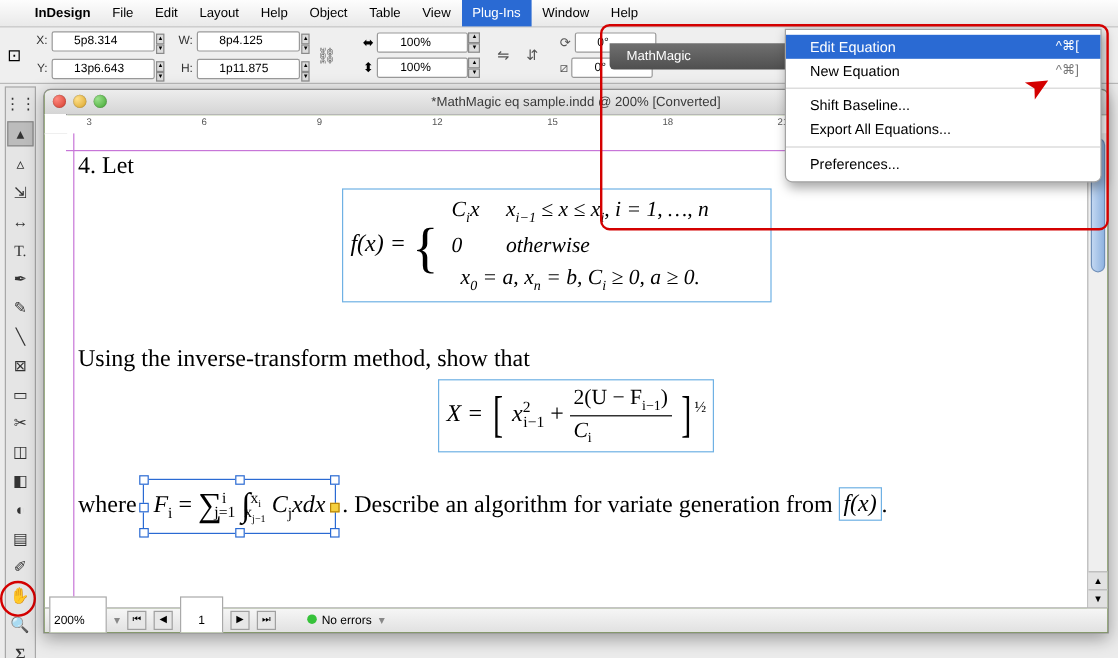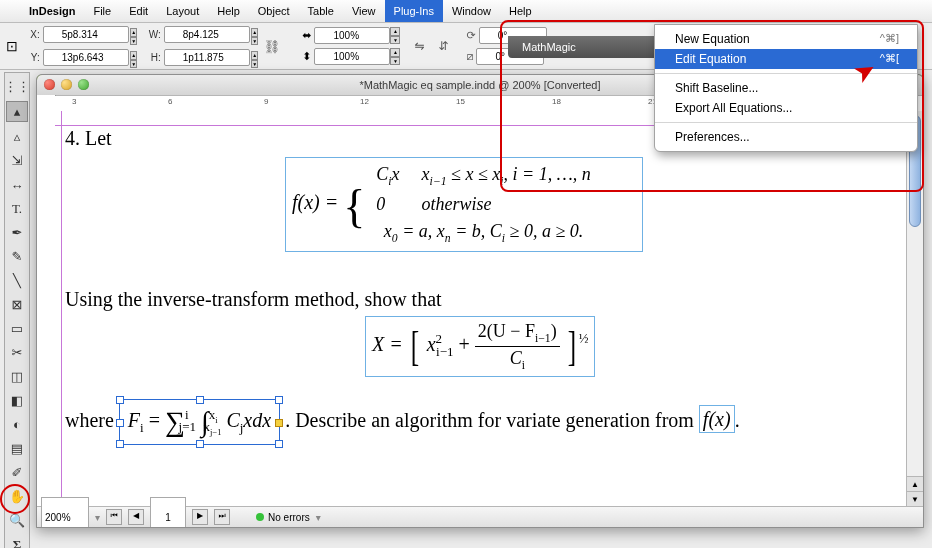--- a/index.html
+++ b/index.html
@@ -58,21 +58,21 @@
   .sb-btn{width:14px;height:14px;background:#e7e7e7;border:1px solid #a0a0a0;text-align:center;font-size:8px;line-height:12px}
   .green-dot{width:8px;height:8px;border-radius:50%;background:#36c23a;display:inline-block;margin-right:4px}
   .vscroll{position:absolute;right:0;top:36px;width:16px;bottom:20px;background:#efefef;border-left:1px solid #b6b6b6}
   .vscroll .thumb{position:absolute;left:2px;right:2px;top:4px;height:110px;background:linear-gradient(90deg,#c2d7f2,#8fb3e0);border:1px solid #6f8fb9;border-radius:6px}
   .vscroll .arr{position:absolute;left:0;right:0;height:15px;background:#e2e2e2;text-align:center;font-size:8px;line-height:15px;border-top:1px solid #b6b6b6}
   .toolbox{position:absolute;left:4px;top:72px;width:24px;background:#e5e5e5;border:1px solid #a8a8a8;display:flex;flex-direction:column;align-items:center;padding:4px 0;gap:5px}
   .toolbox .tool{width:20px;height:19px;display:flex;align-items:center;justify-content:center;font-size:13px;color:#333;cursor:default}
   .toolbox .tool.sel{background:#bcbcbc;border:1px solid #888}
   .tool-sigma{font-family:serif;font-weight:bold}
   .red-circle{position:absolute;border:2px solid #d40000;border-radius:50%;pointer-events:none}
-  .frac{display:inline-block;text-align:center;vertical-align:middle;font-size:18px}
+  .frac{display:inline-block;vertical-align:middle;font-size:18px}
   .frac .num{border-bottom:1px solid #000;padding:0 3px}
   .frac .den{padding:0 3px}
   .big-bracket{font-size:42px;vertical-align:middle;display:inline-block;transform:scaleX(.6)}
   .sub{font-size:.65em;vertical-align:sub}
   .sup{font-size:.65em;vertical-align:super}
   .ital{font-style:italic}
   .brace{font-size:46px;vertical-align:middle;display:inline-block;line-height:0;position:relative;top:2px}
   .piecewise{display:inline-block;vertical-align:middle}
   .piecewise td{padding:1px 16px 1px 4px;font-style:italic;font-size:18px;text-align:left}
   .intsum{font-size:28px;font-style:normal;vertical-align:middle}
@@ -309,28 +309,28 @@
     <div class="sb-btn">◀</div>
     <div class="sb-field" style="width:28px;justify-content:center">1</div>
     <div class="sb-btn">▶</div>
     <div class="sb-btn">⏭</div>
     <span style="margin-left:20px"><span class="green-dot"></span><span>No errors</span></span>
     <span style="color:#888">▾</span>
   </div>
 </div>
 
 <div class="dropdown" style="left:654px;top:24px;width:262px">
+  <div class="row hl">
+      <span>Edit Equation</span>
+      <span class="shortcut">^⌘[</span>
+    </div>
   <div class="row">
       <span>New Equation</span>
       <span class="shortcut">^⌘]</span>
     </div>
-  <div class="row hl">
-      <span>Edit Equation</span>
-      <span class="shortcut">^⌘[</span>
-    </div>
   <hr>
   <div class="row">
       <span>Shift Baseline...</span>
     </div>
   <div class="row">
       <span>Export All Equations...</span>
     </div>
   <hr>
   <div class="row">
       <span>Preferences...</span>

